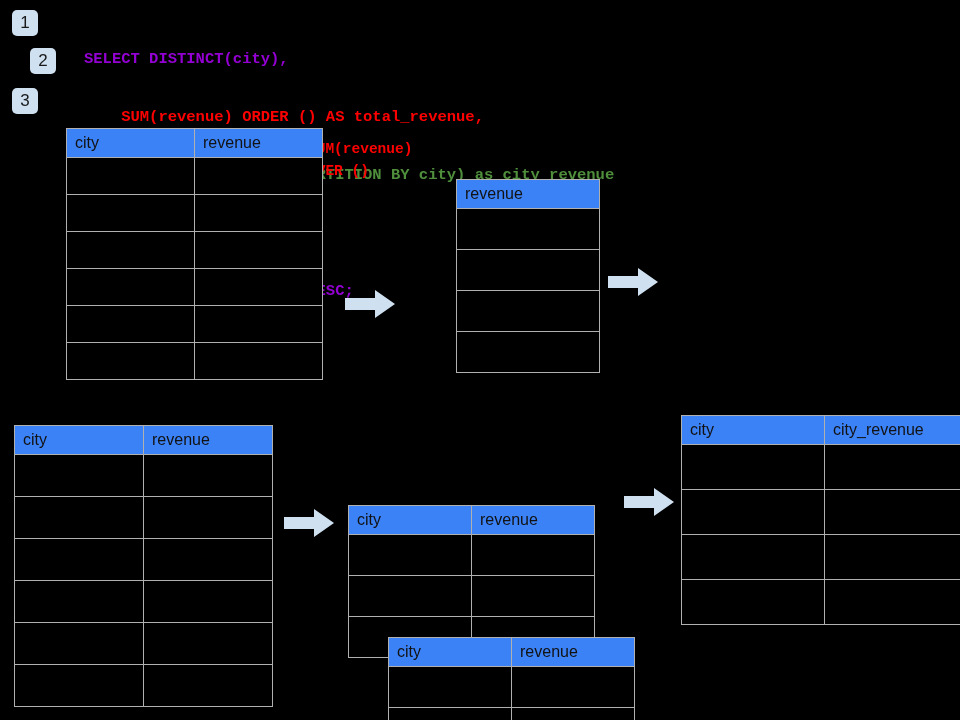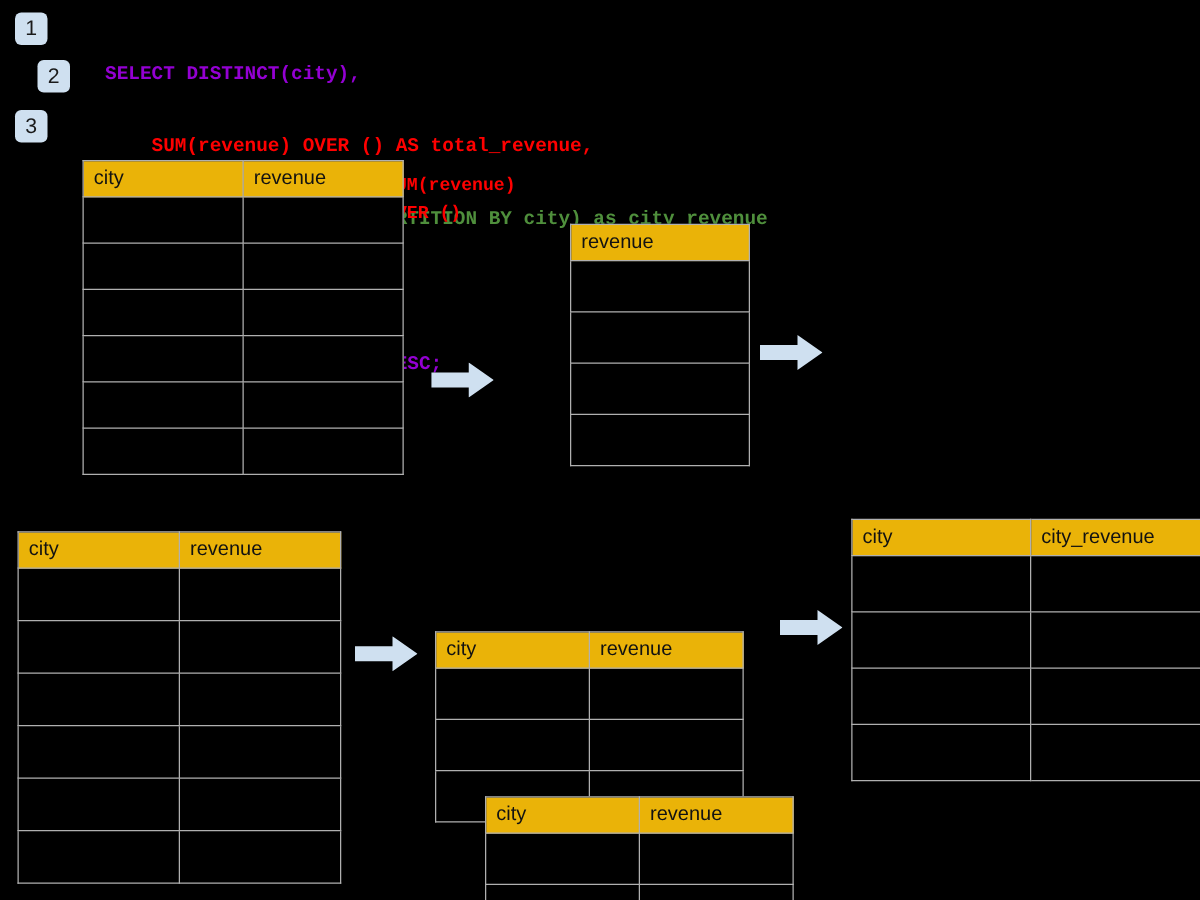--- a/index.html
+++ b/index.html
@@ -68,21 +68,21 @@
     table-layout: fixed;
     background: #000000;
   }
   .tbl td {
     border: 1px solid #b0b0b0;
     padding: 0;
     background: #000000;
   }
   .tbl th {
     border: 1px solid #b0b0b0;
-    background: #eab308;
+    background: #3b82f6;
     color: #121212;
     font-family: "Liberation Sans", sans-serif;
     font-weight: normal;
     font-size: 16px;
     text-align: left;
     padding: 5px 0 5px 8px;
   }
 
   
   .arrow {
@@ -93,21 +93,21 @@
 <body>
 
 <div id="canvas">
 
   <div class="badge" style="left:12px; top:10px;">1</div>
   <div class="badge" style="left:30px; top:48px;">2</div>
   <div class="badge" style="left:12px; top:88px;">3</div>
 
   <div class="sql" style="left:84px; top:14px;">
     <div class="sql-line c-purple">SELECT DISTINCT(city),</div>
-    <div class="sql-line c-red">    SUM(revenue) OVER () AS total_revenue,</div>
+    <div class="sql-line c-red">    SUM(revenue) ORDER () AS total_revenue,</div>
     <div class="sql-line c-green">    SUM(revenue) OVER (PARTITION BY city) as city_revenue</div>
     <div class="sql-line c-purple">  FROM rides</div>
     <div class="sql-line c-purple">  ORDER by city_revenue DESC;</div>
   </div>
 
 
   <div class="note-mid c-red" style="left:308px; top:138px;">SUM(revenue)
 OVER ()</div>
 
 

